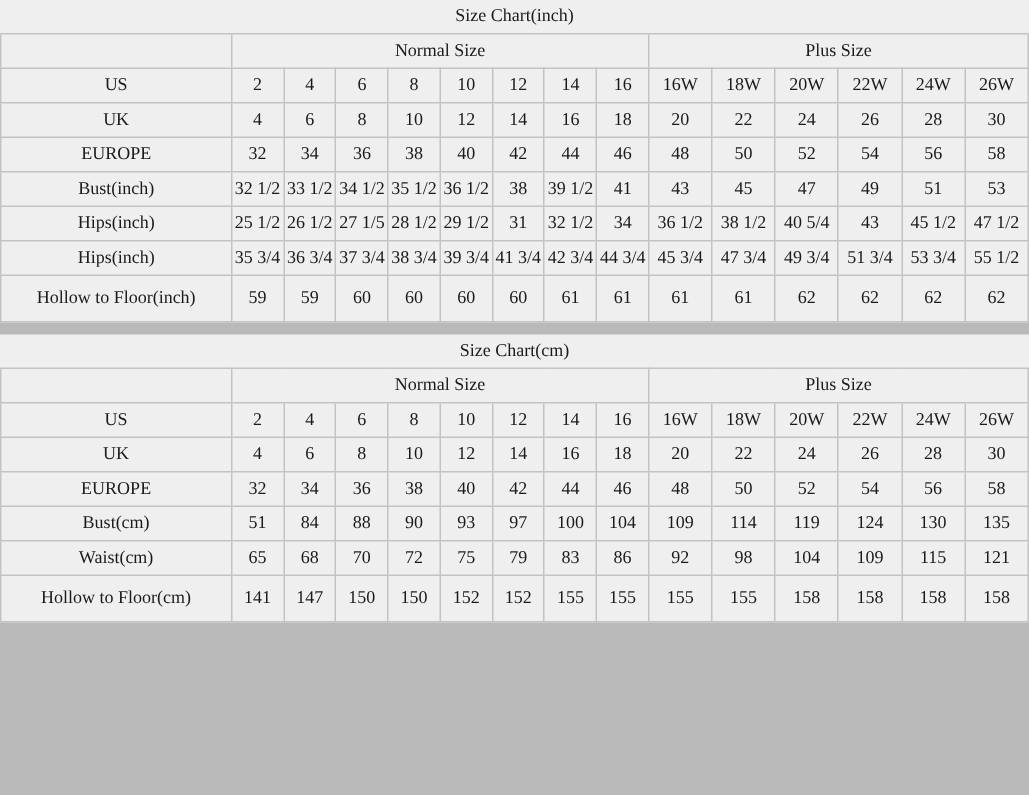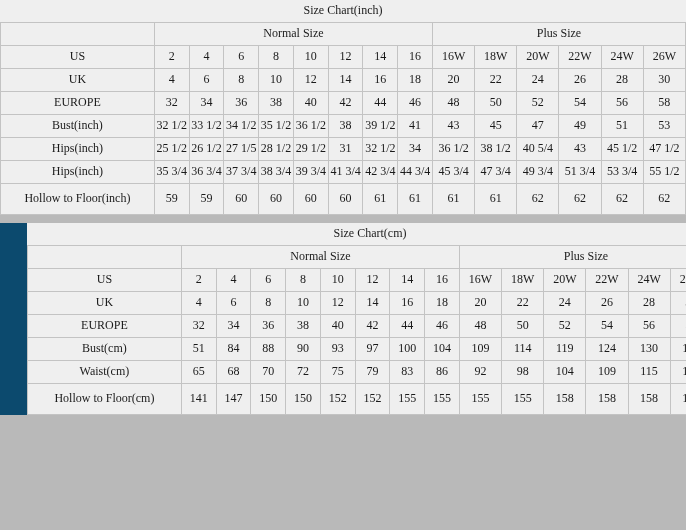--- a/index.html
+++ b/index.html
@@ -14,21 +14,20 @@
     color: #1a1a1a;
     overflow: hidden;
   }
   .chart-block {
     width: 686px;
     background: #0c4a6e;
     box-sizing: border-box;
   }
   .chart-block + .chart-block {
     margin-top: 8px;
-    padding-left: 27px;
   }
   table.size-table {
     border-collapse: collapse;
     width: 686px;
     table-layout: fixed;
     background: #efefef;
   }
   table.size-table td,
   table.size-table th {
     border: 1px solid #c3c3c3;

